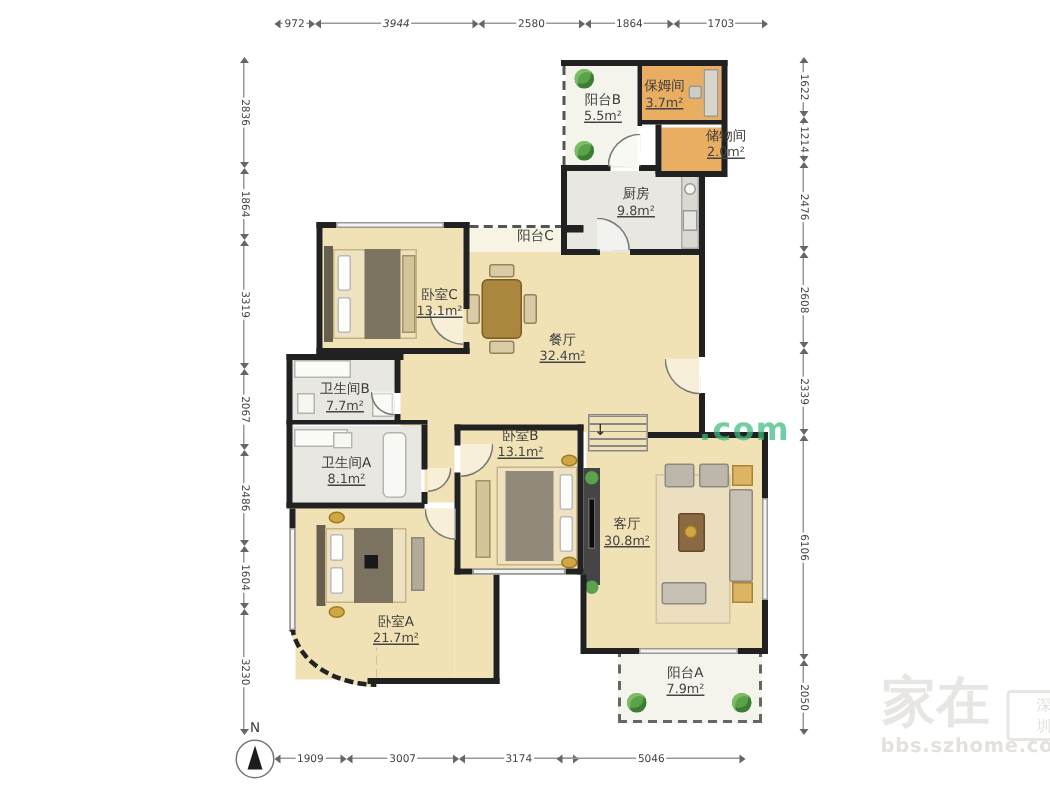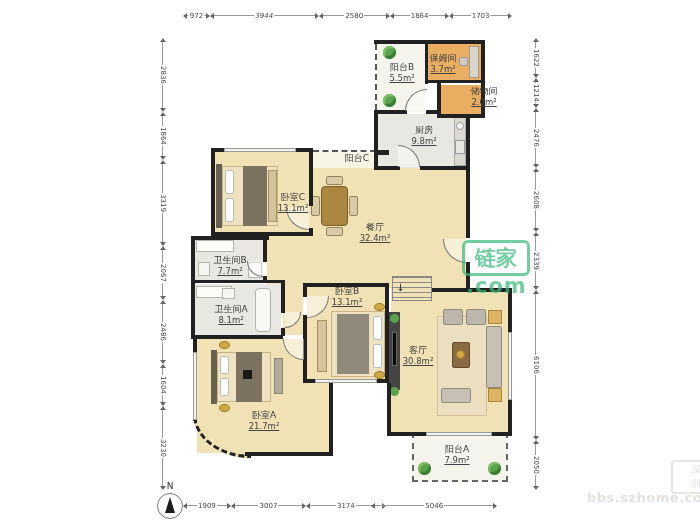--- a/index.html
+++ b/index.html
@@ -88,25 +88,25 @@
                   border-radius:50%;background:#fff;box-sizing:border-box;}
   .compass-arrow{position:absolute;left:50%;top:3px;transform:translateX(-50%);width:0;height:0;
                  border-left:5px solid transparent;border-right:5px solid transparent;border-bottom:16px solid #1c1c1c;}
 </style>
 </head>
 <body>
 
 <div id="canvas" style="--beige: #f1e2b6; --grayrm: #e8e7e2; --orange: #e9ae62; --balcony: #f4f4ec; --balcony2: #f8f4e4; --wall: #212121; --green: #3cba7c; --plant: #5aa24b;">
 
   <div class="wm-center">
-    <span class="wm-box">链家</span>
     <span class="wm-com">.com</span>
   </div>
 
   <div class="wm-corner">
+    <span class="wmc-big">家在</span>
     <span class="wmc-tag">深圳</span>
     <span class="wmc-url">bbs.szhome.com</span>
   </div>
 
   <div class="compass">
     <span class="compass-n">N</span>
     <span class="compass-circle">
       <i class="compass-arrow"></i>
     </span>
   </div>

